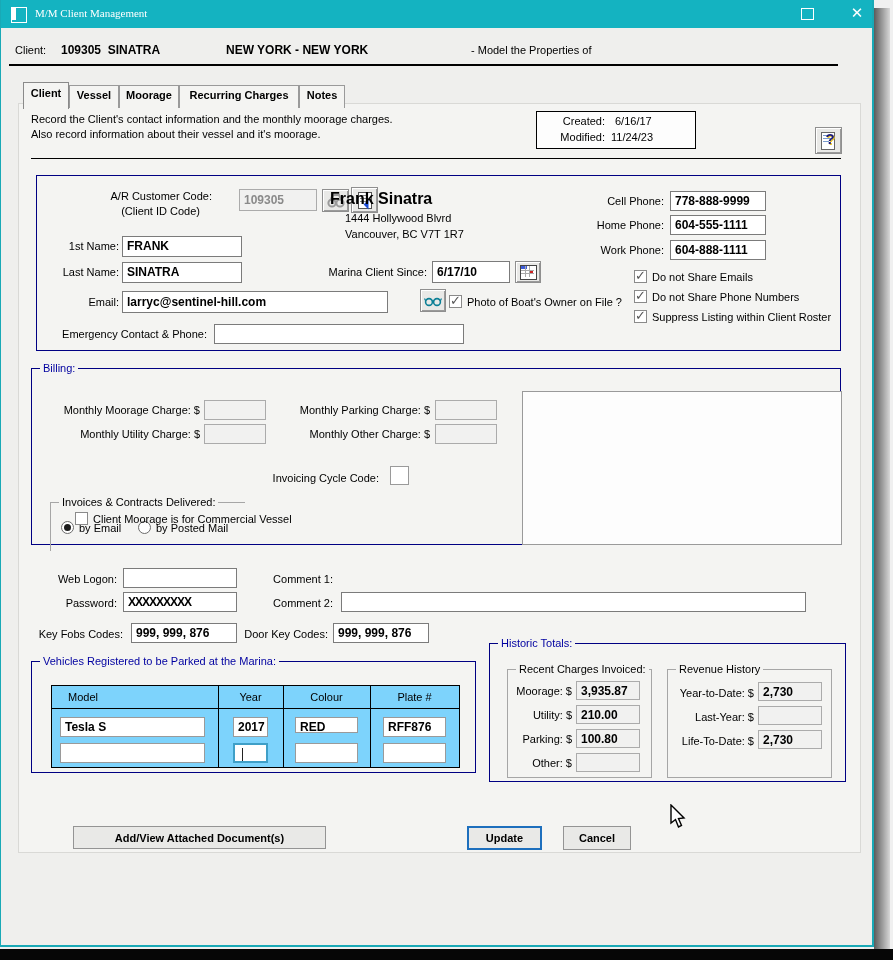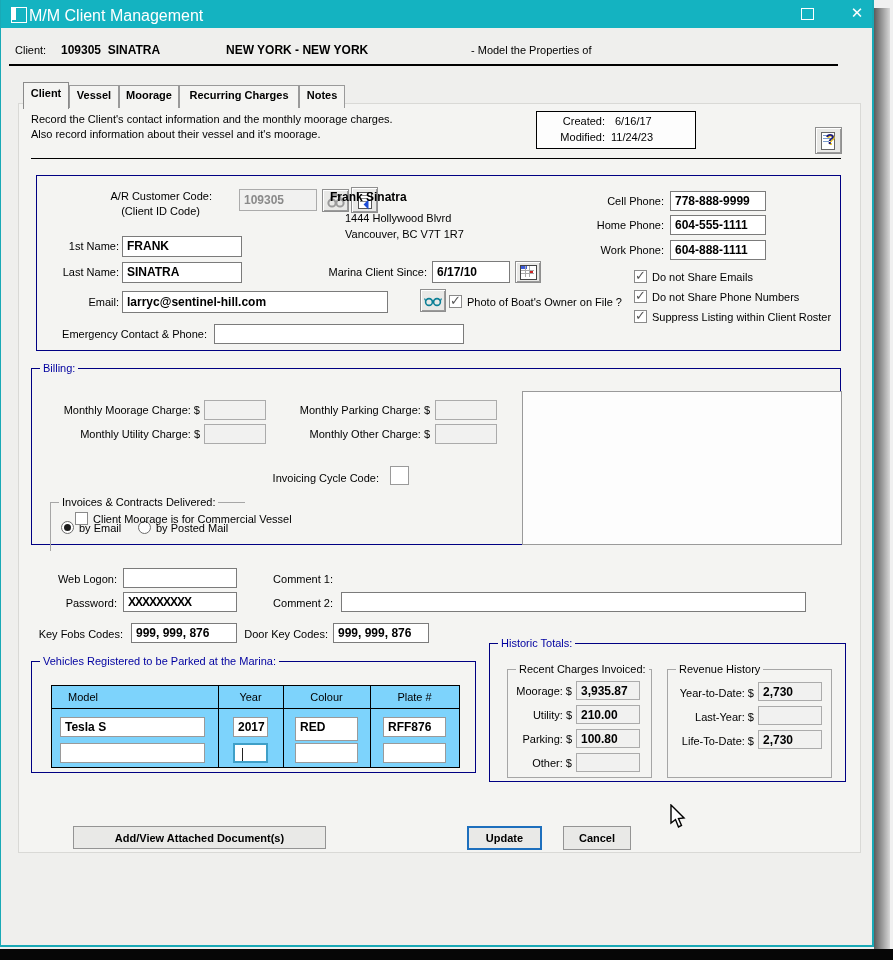--- a/index.html
+++ b/index.html
@@ -6,21 +6,21 @@
   body{font-family:"Liberation Sans","DejaVu Sans",sans-serif;background:#e8e8e8;}
   .stage{position:relative;width:893px;height:960px;background:#f0f0f0;overflow:hidden;}
   .win{position:absolute;left:0;top:0;width:874px;height:947px;background:#efefed;
        border-left:1px solid #19a9b6;border-right:2px solid #19a9b6;border-bottom:2px solid #19a9b6;box-sizing:border-box;}
   .shadow-r{position:absolute;left:874px;top:8px;width:16px;height:941px;
        background:linear-gradient(to right,rgba(0,0,0,.62),rgba(0,0,0,.10));}
   .bottom-bar{position:absolute;left:0;top:949px;width:893px;height:11px;background:#060606;}
   .titlebar{position:absolute;left:0;top:0;width:100%;height:28px;background:#14b3c1;}
   .titlebar .t-icon{position:absolute;left:10px;top:7px;width:14px;height:14px;border:1px solid #fff;background:transparent;}
   .titlebar .t-icon::before{content:"";position:absolute;left:0;top:0;width:4px;height:12px;background:#fff;}
-  .titlebar .t-text{position:absolute;left:28px;top:7px;color:#fff;font-size:16px;}
+  .titlebar .t-text{position:absolute;left:34px;top:7px;color:#fff;font-size:11px;font-family:Liberation Serif, serif;}
   .titlebar .t-max{position:absolute;left:800px;top:8px;width:11px;height:10px;border:1px solid #fff;}
   .titlebar .t-close{position:absolute;left:846px;top:4px;color:#fff;font-size:15px;width:20px;text-align:center;}
   .lbl{position:absolute;font-size:11px;color:#000;white-space:nowrap;}
   .rlbl{text-align:right;}
   .fld{position:absolute;background:#fff;border:1px solid #7b7b7b;box-sizing:border-box;
        font-size:12px;font-weight:bold;color:#000;padding:2px 0 0 4px;white-space:nowrap;overflow:hidden;}
   .dis{background:#f1f1f0;border:1px solid #ababab;color:#000;}
   .ghost{background:#f1f1f0;border:1px solid #ababab;color:#8a8a8a;}
   .hline{position:absolute;background:#000;}
   .panel{position:absolute;left:17px;top:103px;width:843px;height:750px;background:#f4f4f2;
@@ -109,21 +109,21 @@
       <div class="btn3d" style="left:314px;top:11px;width:27px;height:26px;">
         <span style="position:relative;width:16px;height:18px;">
           <span style="position:absolute;left:1px;top:1px;width:12px;height:15px;background:#fff;border:1px solid #555;"></span>
           <span style="position:absolute;left:3px;top:4px;width:8px;height:1px;background:#888;"></span>
           <span style="position:absolute;left:3px;top:7px;width:8px;height:1px;background:#888;"></span>
           <span style="position:absolute;left:3px;top:10px;width:8px;height:1px;background:#888;"></span>
           <span style="position:absolute;left:8px;top:10px;width:0;height:0;border-left:7px solid #1d4ed8;border-top:7px solid transparent;transform:rotate(45deg);"></span>
         </span>
       </div>
 
-      <span class="lbl" style="left:293px;top:14px;font-size:12px;font-weight:bold;">Frank Sinatra</span>
+      <span class="lbl" style="left:293px;top:14px;font-size:16px;font-weight:bold;">Frank Sinatra</span>
       <span class="addr" style="left:308px;top:36px;">1444 Hollywood Blvrd</span>
       <span class="addr" style="left:308px;top:52px;">Vancouver, BC  V7T 1R7</span>
 
       <span class="lbl rlbl" style="left:10px;top:64px;width:72px;">1st Name:</span>
       <div class="fld" style="left:85px;top:60px;width:120px;height:21px;">FRANK</div>
       <span class="lbl rlbl" style="left:10px;top:90px;width:72px;">Last Name:</span>
       <div class="fld" style="left:85px;top:86px;width:120px;height:21px;">SINATRA</div>
 
       <span class="lbl rlbl" style="left:280px;top:90px;width:110px;">Marina Client Since:</span>
       <div class="fld" style="left:395px;top:85px;width:78px;height:22px;padding-top:3px;">6/17/10</div>
@@ -219,21 +219,21 @@
         <div style="position:absolute;left:166px;top:0;width:1px;height:100%;background:#000;"></div>
         <div style="position:absolute;left:231px;top:0;width:1px;height:100%;background:#000;"></div>
         <div style="position:absolute;left:318px;top:0;width:1px;height:100%;background:#000;"></div>
         <span class="lbl" style="left:16px;top:5px;">Model</span>
         <span class="lbl" style="left:166px;top:5px;width:65px;text-align:center;">Year</span>
         <span class="lbl" style="left:231px;top:5px;width:87px;text-align:center;">Colour</span>
         <span class="lbl" style="left:318px;top:5px;width:89px;text-align:center;">Plate #</span>
 
         <div class="fld" style="left:8px;top:31px;width:145px;height:20px;border-color:#9a9a9a;">Tesla S</div>
         <div class="fld" style="left:181px;top:31px;width:35px;height:20px;border-color:#9a9a9a;">2017</div>
-        <div class="fld" style="left:243px;top:31px;width:63px;height:24px;border-color:#9a9a9a;">RED</div>
+        <div class="fld" style="left:243px;top:31px;width:63px;height:16px;border-color:#9a9a9a;">RED</div>
         <div class="fld" style="left:331px;top:31px;width:63px;height:20px;border-color:#9a9a9a;">RFF876</div>
 
         <div class="fld" style="left:8px;top:57px;width:145px;height:20px;border-color:#9a9a9a;"></div>
         <div class="fld" style="left:181px;top:57px;width:35px;height:20px;border:2px solid #3f9fc7;"><span class="caret"></span><span></span></div>
         <div class="fld" style="left:243px;top:57px;width:63px;height:20px;border-color:#9a9a9a;"></div>
         <div class="fld" style="left:331px;top:57px;width:63px;height:20px;border-color:#9a9a9a;"></div>
       </div>
     </fieldset>
 
     <fieldset style="left:488px;top:637px;width:357px;height:145px;">

